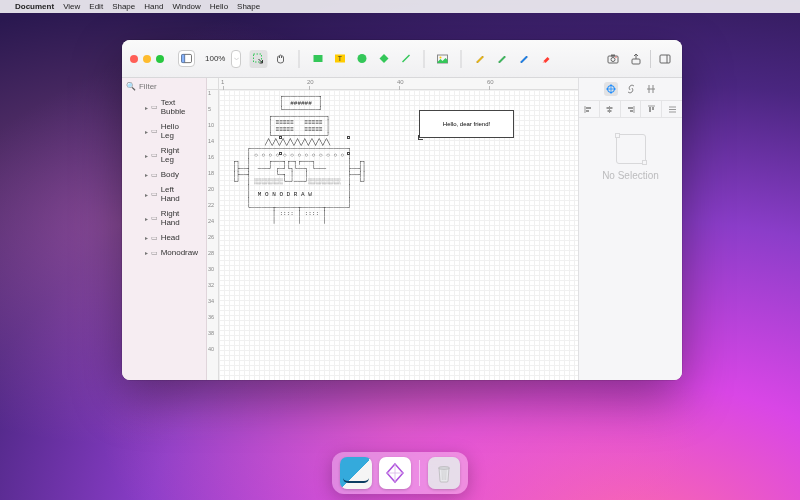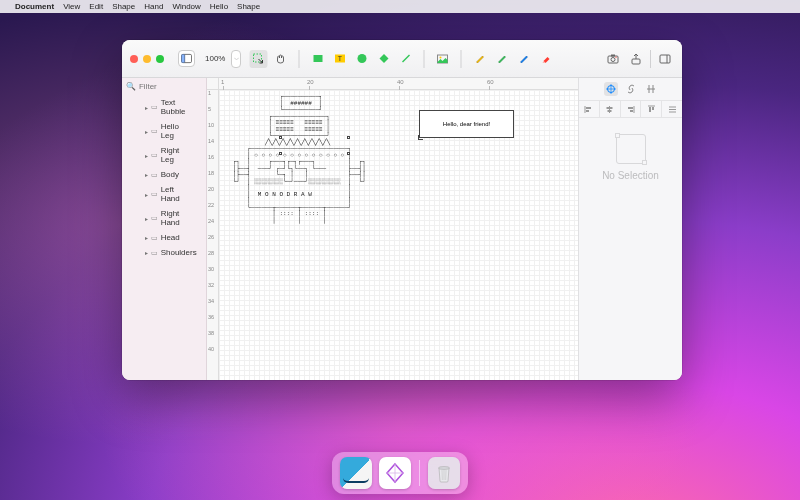--- a/index.html
+++ b/index.html
@@ -268,21 +268,21 @@
             <span>Right Hand</span>
           </div>
           <div class="shape-item">
             <span class="arrow">▸</span>
             <span class="folder">▭</span>
             <span>Head</span>
           </div>
           <div class="shape-item">
             <span class="arrow">▸</span>
             <span class="folder">▭</span>
-            <span>Shoulders</span>
+            <span>Monodraw</span>
           </div>
         </div>
     </div>
 
     <div class="canvas-wrap">
       <div class="ruler-corner"></div>
       <div class="ruler-h" id="ruler-h">
           <span style="left: 2px;">1</span>
           <i style="left: 4px;"></i>
           <span style="left: 88px;">20</span>

